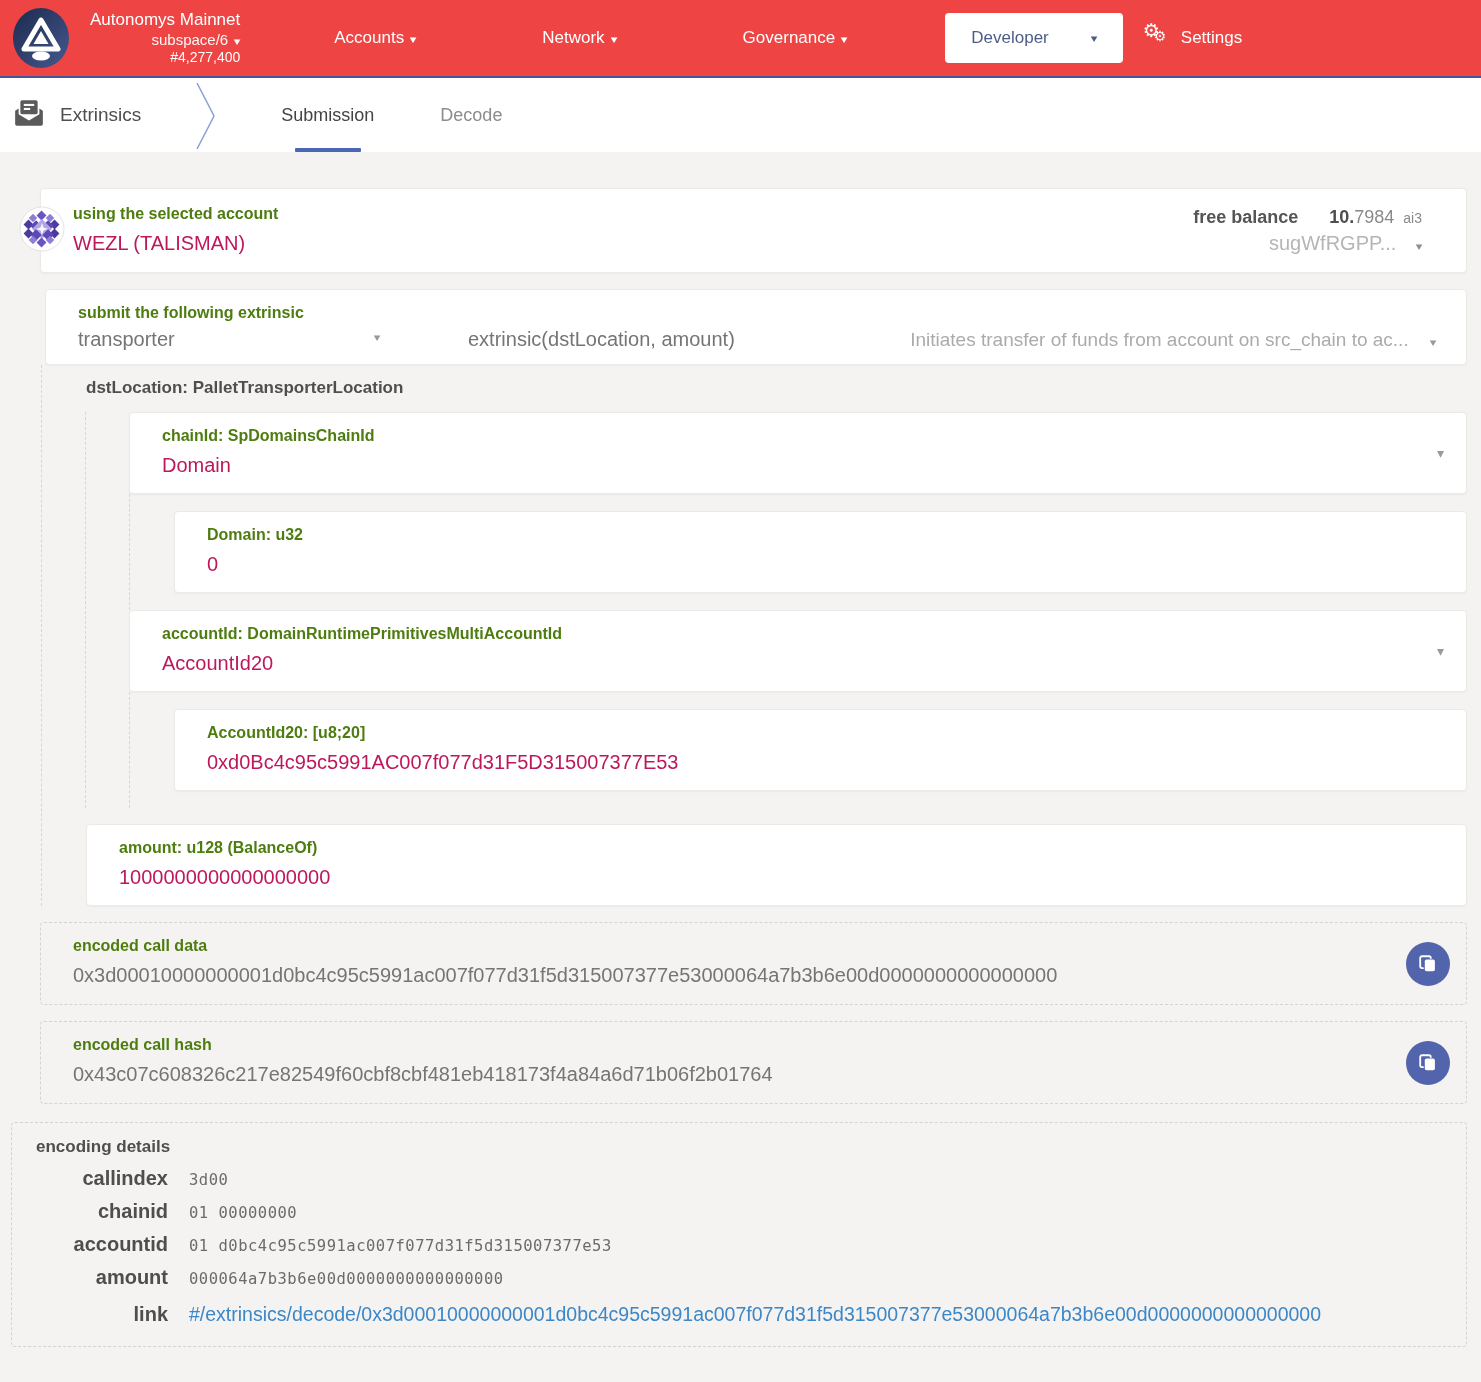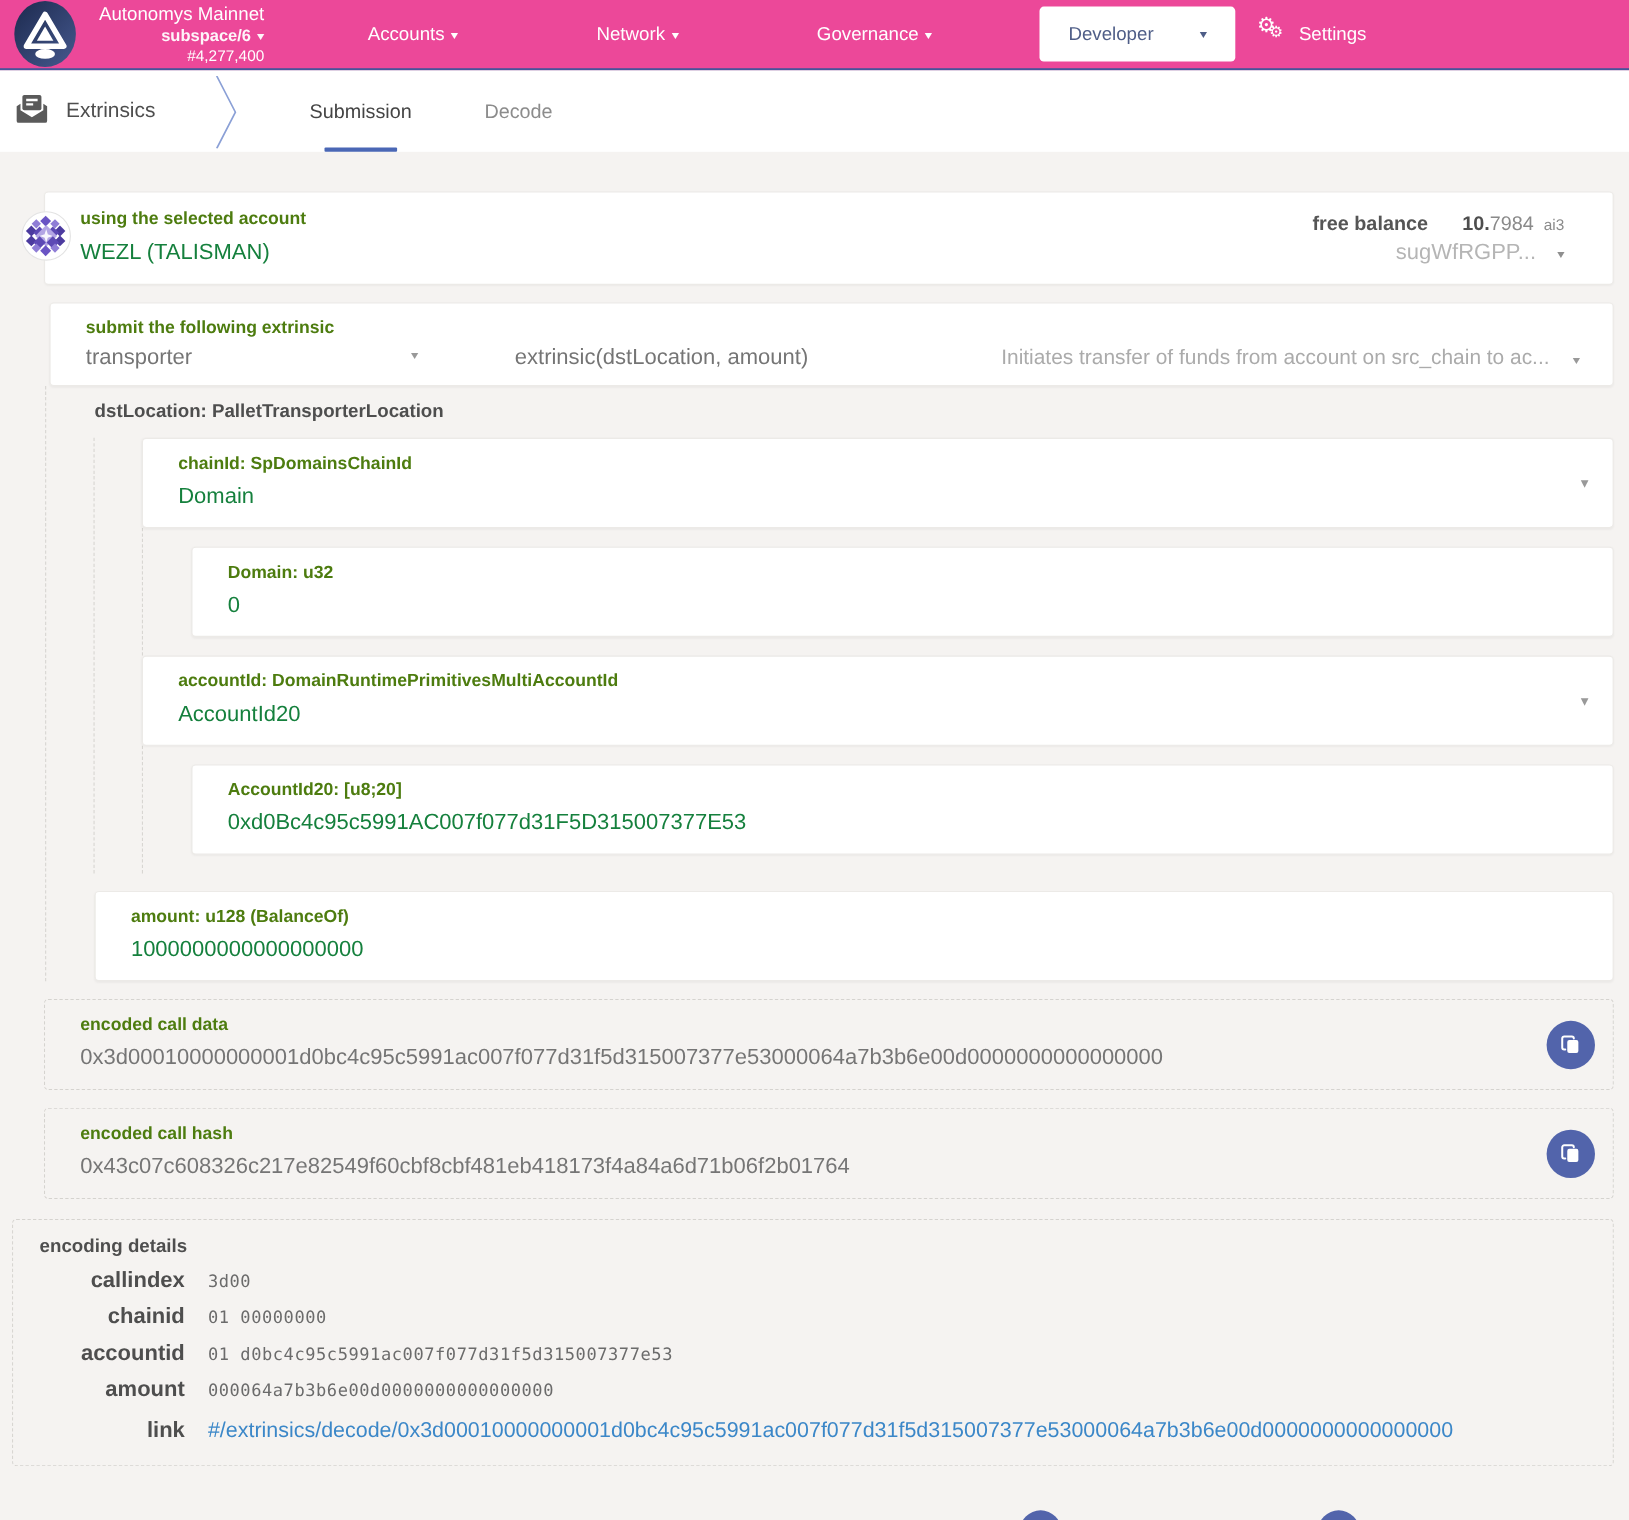--- a/index.html
+++ b/index.html
@@ -1,25 +1,25 @@
 <!DOCTYPE html>
 <html><head>
 <meta charset="utf-8">
 <style>
   * { margin:0; padding:0; box-sizing:border-box; }
   html,body { width:1481px; height:1382px; overflow:hidden;
     font-family:"Liberation Sans","DejaVu Sans",sans-serif; background:#f5f3f1; }
 
   
-  .navbar { height:64px; background:#ec4899; border-bottom:2px solid #46549a;
+  .navbar { height:78px; background:#ef4444; border-bottom:2px solid #46549a;
     display:flex; align-items:center; color:#fff; }
   .logo-wrap { width:62px; height:62px; margin-left:10px; flex:0 0 auto; }
   .brand { text-align:right; margin-left:18px; line-height:1.25; }
   .brand-title { font-size:17px; text-align:left; }
-  .brand-net { font-size:15px; opacity:.95;font-weight:bold; }
+  .brand-net { font-size:15px; opacity:.95; }
   .brand-block { font-size:14px; }
   .caret { display:inline-block; font-size:12px; transform:scale(1.1,0.9); margin-left:6px; }
   .menu { display:flex; align-items:center; margin-left:66px; }
   .menu-item { font-size:17px; margin-right:98px; cursor:pointer; white-space:nowrap;margin-left:28px; }
   .dev-btn { background:#fff; color:#4e5d87; border-radius:4px; padding:15px 26px;
     font-size:17px; margin-right:20px; cursor:pointer; white-space:nowrap;
     display:flex; align-items:center;gap:36px; }
   .settings { display:flex; align-items:center; font-size:17px; cursor:pointer; }
   .gears { position:relative; width:30px; height:30px; margin-right:8px; }
   .gear-a { position:absolute; left:0; top:-4px; font-size:19px; }
@@ -35,21 +35,21 @@
     font-size:18px; color:#8c8c8c; margin-right:66px; cursor:pointer; }
   .tab.active { color:#444; }
   .tab-underline { position:absolute; bottom:0; left:50%; transform:translateX(-50%);
     width:66px; height:4px; background:#4a67b5; border-radius:1px; }
 
   
   .content { padding:36px 14px 0 40px; }
   .card { background:#fff; border:1px solid #eceae7; border-radius:4px;
     box-shadow:0 1px 2px rgba(0,0,0,.04); padding:12px 30px 13px 32px; position:relative; }
   .lbl { font-size:16px; font-weight:600; color:#4d7c0f; line-height:22px; }
-  .val { font-size:20px; color:#15803d; line-height:29px; margin-top:4px; }
+  .val { font-size:20px; color:#be185d; line-height:29px; margin-top:4px; }
   .val input { border:0; outline:0; background:transparent; width:100%;
     font:inherit; color:inherit; padding:0; }
   .dd-caret { position:absolute; right:22px; top:50%; transform:translateY(-50%);
     color:#999; font-size:14px; }
 
   
   .account-card { display:flex; justify-content:space-between; align-items:center;
     padding-top:14px; padding-bottom:14px; }
   .identicon { position:absolute; left:-22px; top:50%; transform:translateY(-50%); }
   .acct-right { text-align:right; padding-right:14px; }

